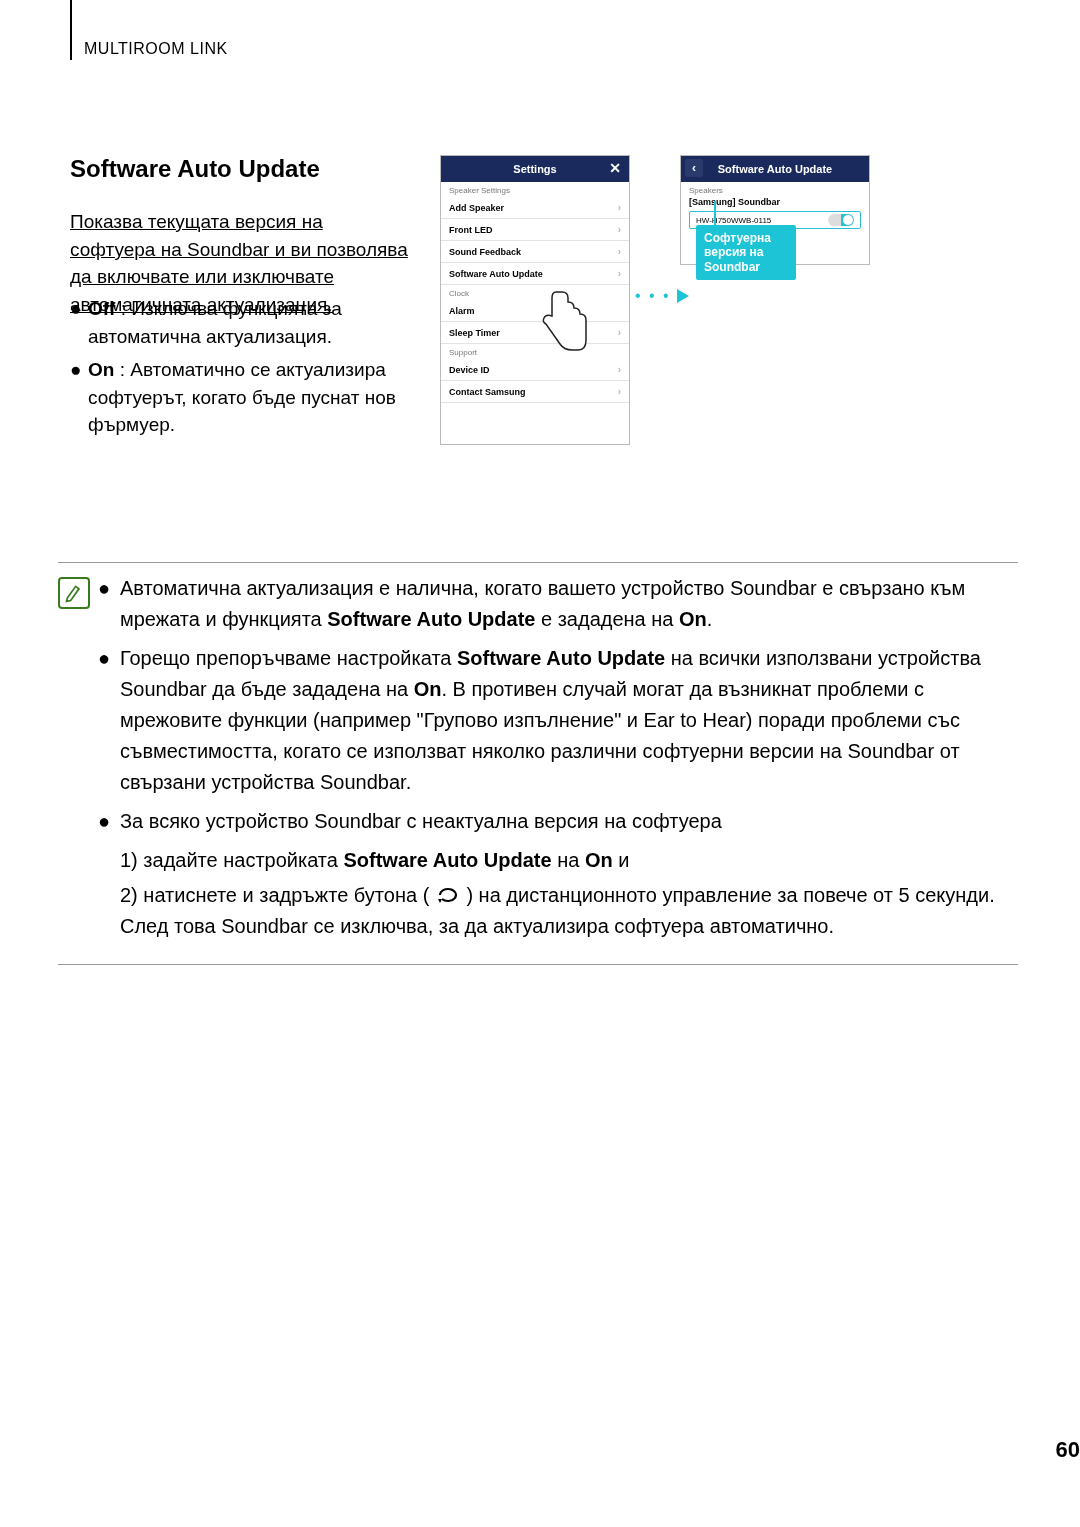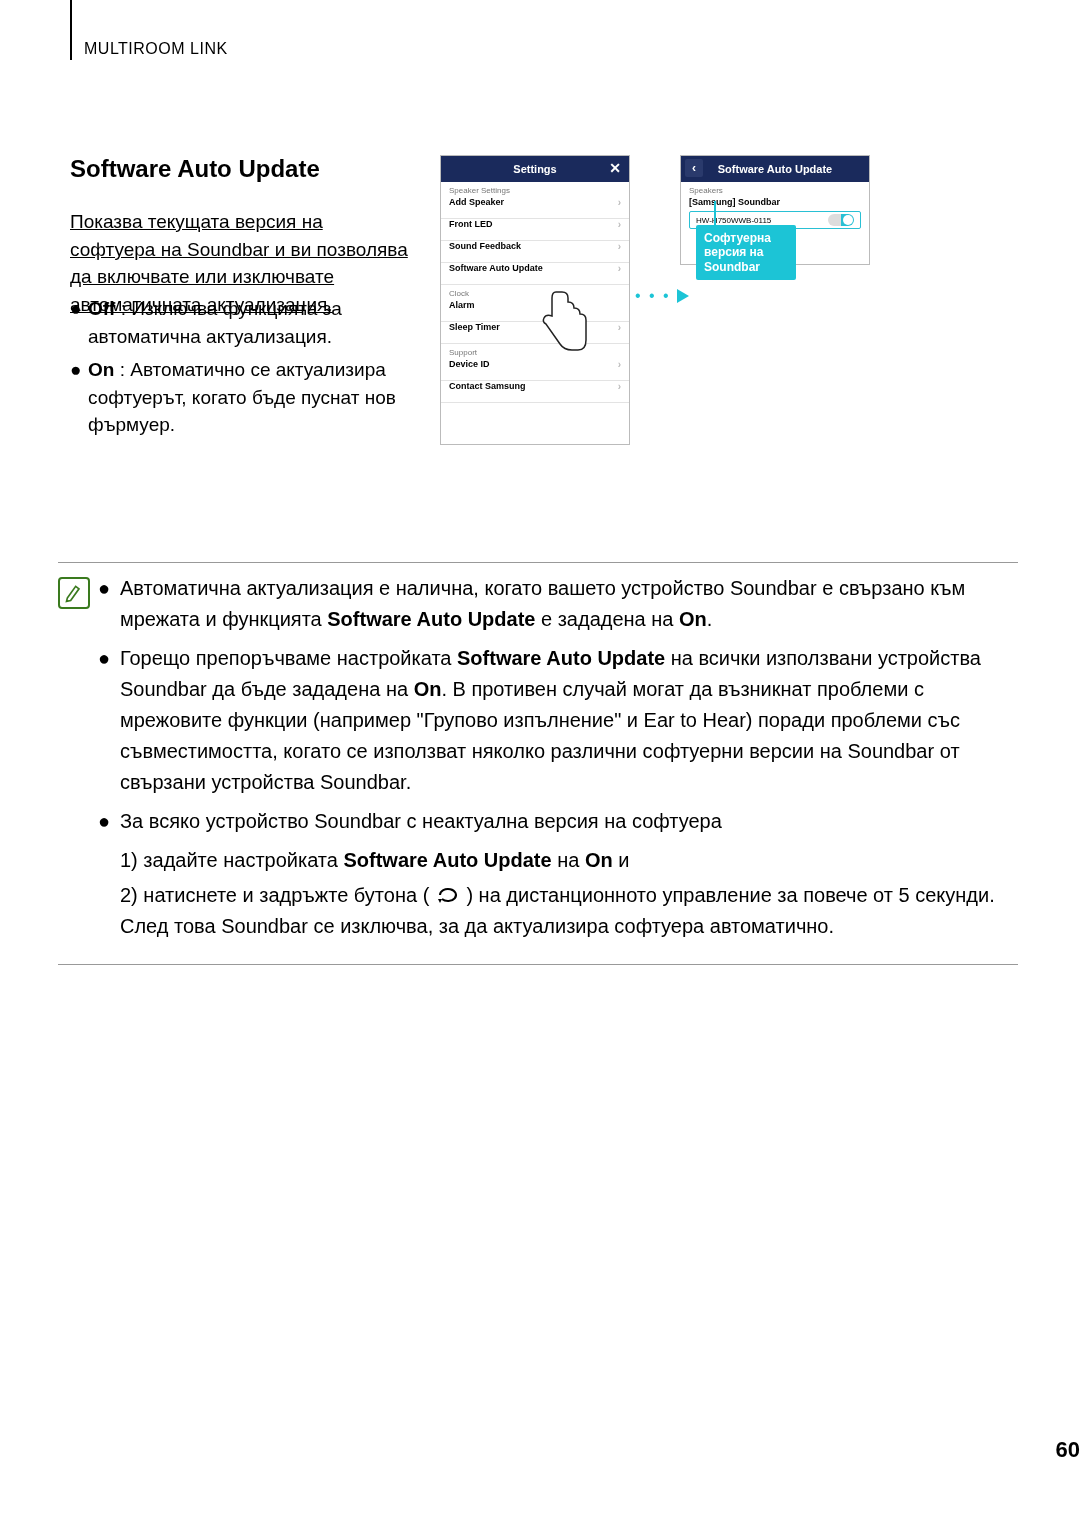--- a/index.html
+++ b/index.html
@@ -93,21 +93,21 @@
     font-size: 8px; font-weight: normal; color:#777;
     padding: 4px 8px 2px 8px;
   }
   .phone-row {
     height: 22px;
     border-bottom: 1px solid #e3e3e3;
     font-size: 9px;
     font-weight: bold;
     padding: 0 8px;
     display: flex;
-    align-items: flex-start;
+    align-items: center;
     justify-content: space-between;
     position: relative;
   }
   .phone-row .chev { color:#bbb; font-size:10px; }
   .device-row {
     margin: 4px 8px;
     border: 1px solid #29c0d4;
     border-radius: 2px;
     padding: 2px 6px;
     font-size: 8px;

